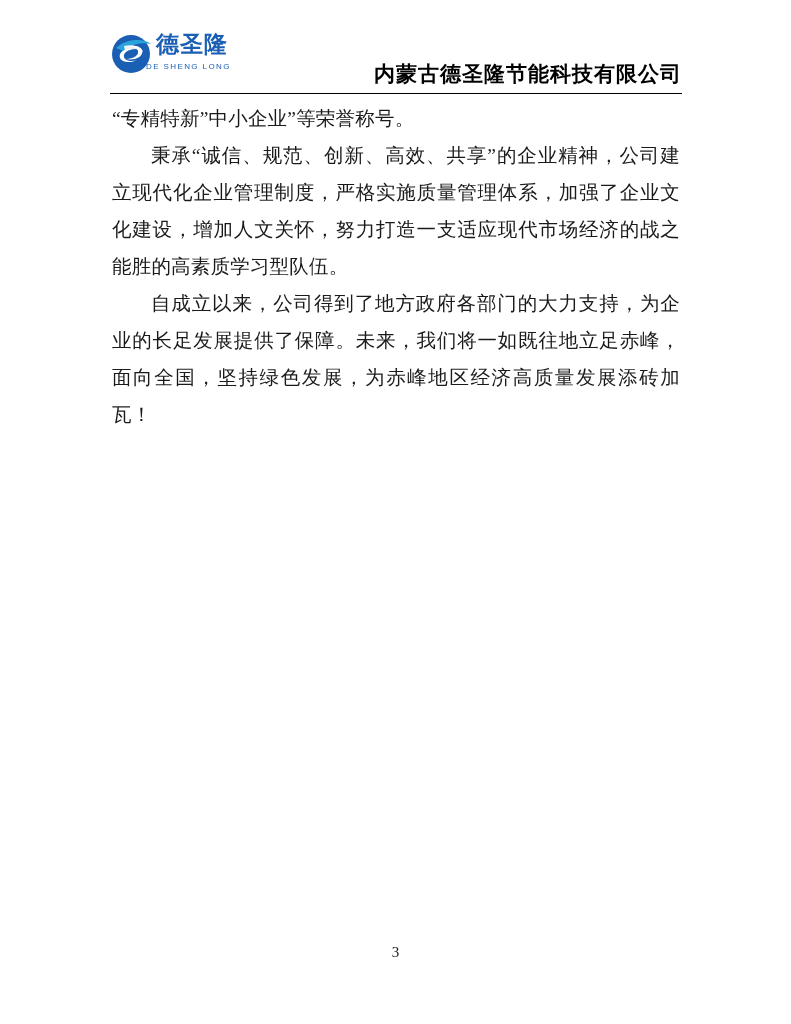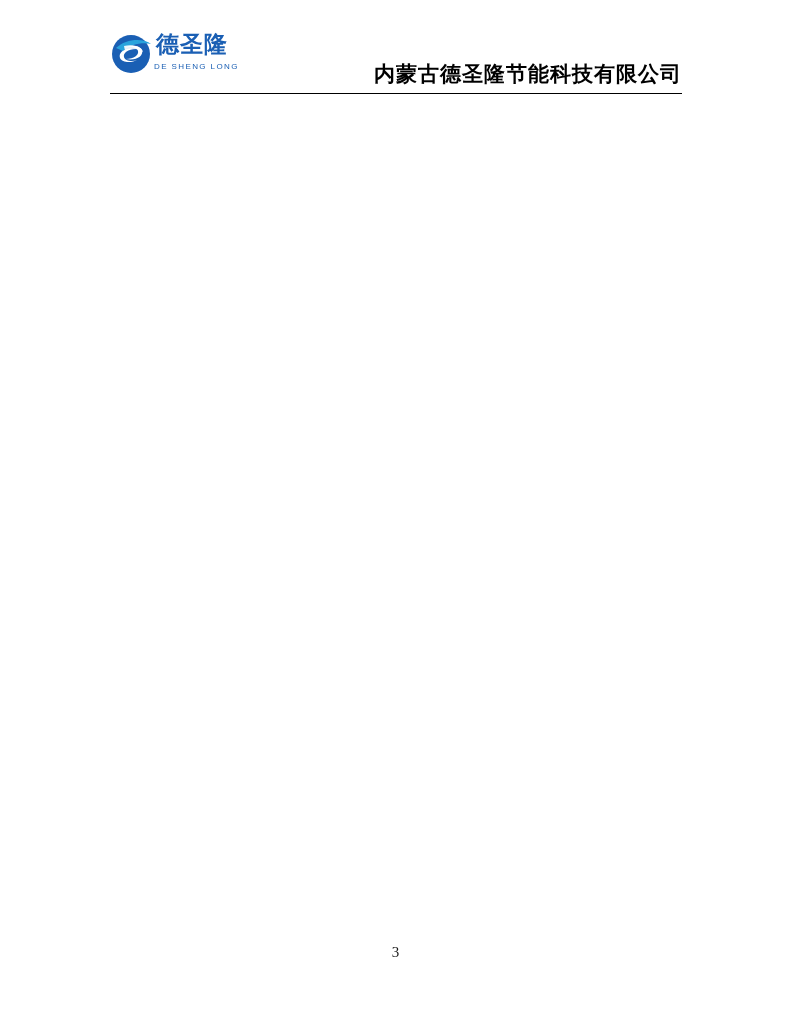--- a/index.html
+++ b/index.html
@@ -57,21 +57,21 @@
     font-weight: bold;
     font-size: 23px;
     letter-spacing: 1px;
     color: #1a5fb4;
     line-height: 26px;
     white-space: nowrap;
   }
 
   .logo-en {
     position: absolute;
-    left: 44px;
+    left: 36px;
     top: 32px;
     font-family: "Liberation Sans", sans-serif;
     font-size: 8px;
     letter-spacing: 1.4px;
     color: #1a5fb4;
     white-space: nowrap;
     text-align: center;
   }
 
   .header-title {
@@ -155,16 +155,21 @@
       </span>
       <span class="logo-cn">德圣隆</span>
       <span class="logo-en">DE SHENG LONG</span>
     </div>
 
     <div class="header-title">内蒙古德圣隆节能科技有限公司</div>
   </div>
 
   <div class="header-rule"></div>
 
+  <div class="content">
+    <p class="para">“专精特新”中小企业”等荣誉称号。</p>
+    <p class="para indent">秉承“诚信、规范、创新、高效、共享”的企业精神，公司建立现代化企业管理制度，严格实施质量管理体系，加强了企业文化建设，增加人文关怀，努力打造一支适应现代市场经济的战之能胜的高素质学习型队伍。</p>
+    <p class="para indent">自成立以来，公司得到了地方政府各部门的大力支持，为企业的长足发展提供了保障。未来，我们将一如既往地立足赤峰，面向全国，坚持绿色发展，为赤峰地区经济高质量发展添砖加瓦！</p>
+  </div>
 
   <div class="page-number">3</div>
 
 </div>
 
 </body></html>

